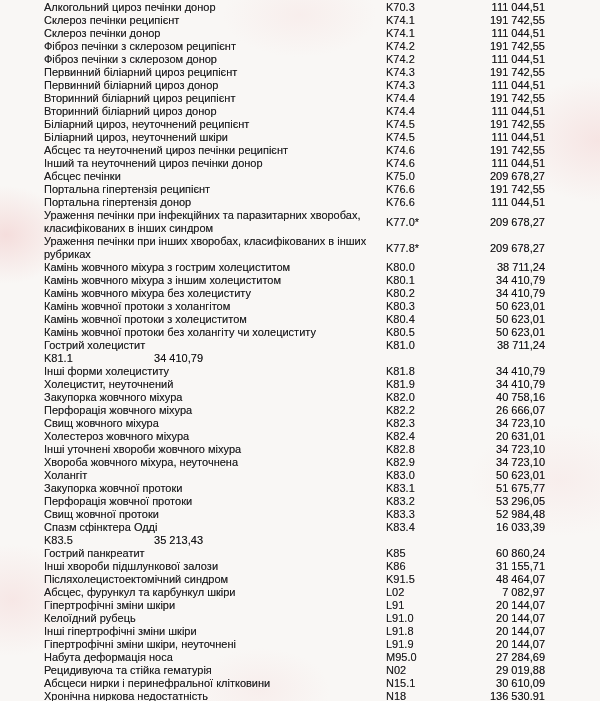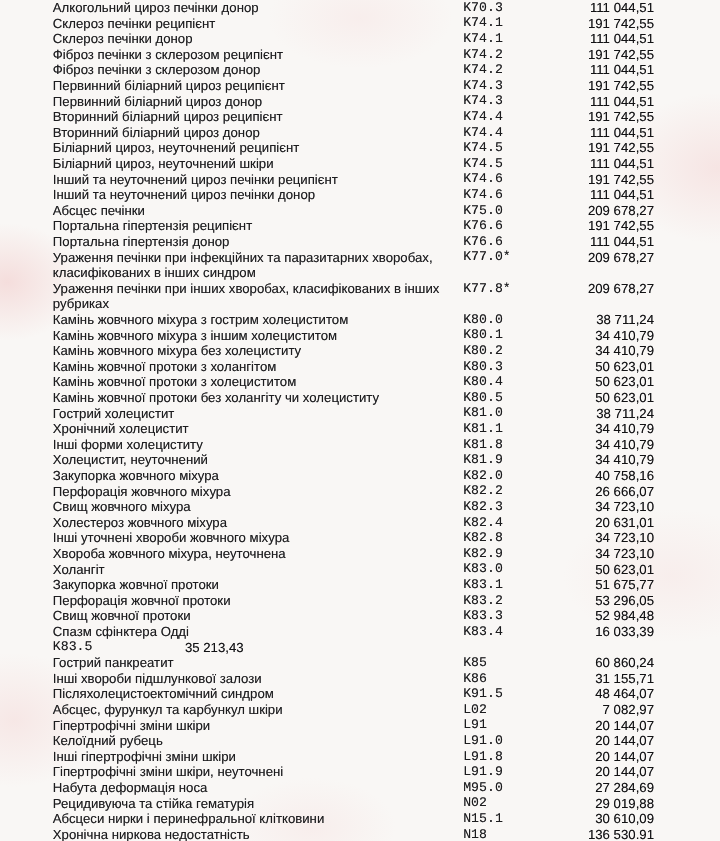--- a/index.html
+++ b/index.html
@@ -19,37 +19,36 @@
       #f9f7f5;
   }
   .table {
     position: absolute;
     left: 44px;
     top: 1px;
     width: 501px;
   }
   .row {
     display: flex;
-    align-items: flex-start;
+    align-items: center;
   }
   .cell {
     font-size: 11px;
     line-height: 13px;
     color: #1d1d1f;
     text-shadow: 0 0 0.5px rgba(35,35,40,0.55);
     white-space: nowrap;
   }
   .name {
     width: 342px;
     white-space: normal;
   }
   .name-line { display: block; }
   .code {
     width: 70px;
-    font-family: Liberation Mono, monospace;
   }
   .value {
     width: 89px;
     text-align: right;
     font-weight: normal;
     color: #121214;
   }
 </style>
 </head>
 <body>
@@ -138,21 +137,21 @@
   <div class="row">
     <div class="cell name">
         <span class="name-line">Біліарний цироз, неуточнений шкіри</span>
       </div>
     <div class="cell code">K74.5</div>
     <div class="cell value">111 044,51</div>
   </div>
 
   <div class="row">
     <div class="cell name">
-        <span class="name-line">Інший та неуточнений цироз печінки реципієнт</span>
+        <span class="name-line">Абсцес та неуточнений цироз печінки реципієнт</span>
       </div>
     <div class="cell code">K74.6</div>
     <div class="cell value">191 742,55</div>
   </div>
 
   <div class="row">
     <div class="cell name">
         <span class="name-line">Інший та неуточнений цироз печінки донор</span>
       </div>
     <div class="cell code">K74.6</div>
@@ -251,23 +250,20 @@
 
   <div class="row">
     <div class="cell name">
         <span class="name-line">Гострий холецистит</span>
       </div>
     <div class="cell code">K81.0</div>
     <div class="cell value">38 711,24</div>
   </div>
 
   <div class="row">
-    <div class="cell name">
-        <span class="name-line">Хронічний холецистит</span>
-      </div>
     <div class="cell code">K81.1</div>
     <div class="cell value">34 410,79</div>
   </div>
 
   <div class="row">
     <div class="cell name">
         <span class="name-line">Інші форми холециститу</span>
       </div>
     <div class="cell code">K81.8</div>
     <div class="cell value">34 410,79</div>

